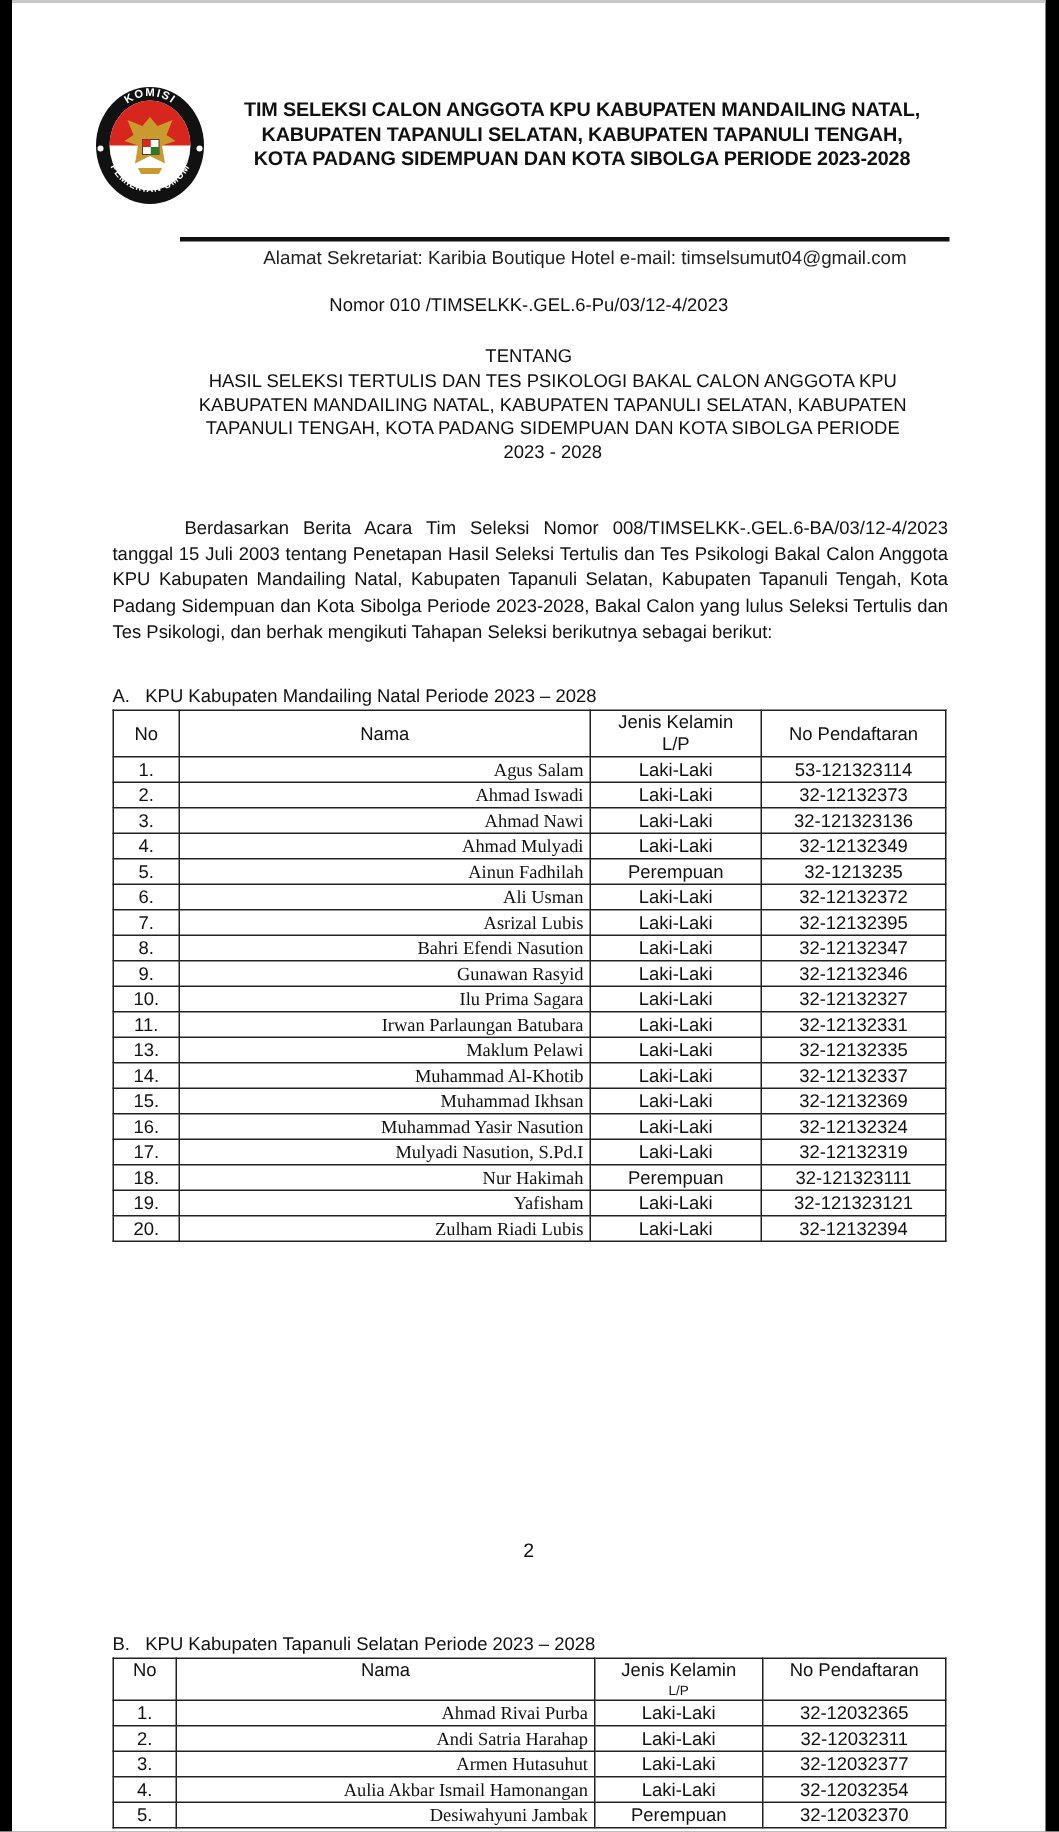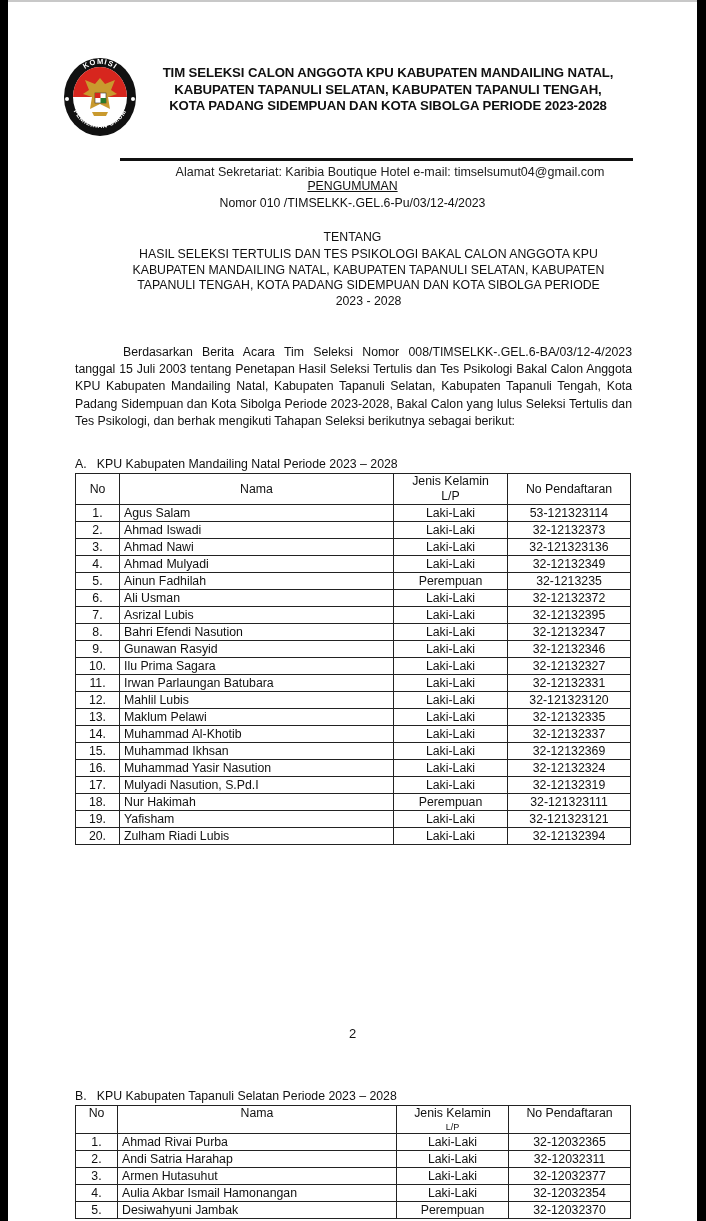--- a/index.html
+++ b/index.html
@@ -49,21 +49,21 @@
   table.list {
     position: absolute; border-collapse: collapse;
     font-size: 12.3px; table-layout: fixed; padding-left: 44px;
   }
   table.list th, table.list td {
     border: 1px solid #222; padding: 0 4px; height: 16px; line-height: 15px;
     font-weight: normal; white-space: nowrap; overflow: hidden;
   }
   table.list th { text-align: center; }
   td.no { text-align: center; }
-  td.nm { text-align: left; }
+  td.nm { text-align: right; font-family: Liberation Serif, serif; }
   td.jk, td.np { text-align: center; }
   table.list { border: 1.5px solid #222; }
 
   .tA { left: 67px; top: 471px; }
   .tA th { height: 31px; line-height: 14px; }
   .tB { left: 67px; top: 1103px; }
   .tB th { height: 32px; line-height: 14px; vertical-align: top; padding-top: 1px; }
   .tB .lp { font-size: 9px; display: block; line-height: 12px; }
 
   .pagenum { left: 0; width: 689px; top: 1024px; text-align: center; font-size: 13px; }
@@ -100,21 +100,20 @@
   </div>
 
   <div class="abs lh-title">
     <div>TIM SELEKSI CALON ANGGOTA KPU KABUPATEN MANDAILING NATAL,</div>
     <div>KABUPATEN TAPANULI SELATAN, KABUPATEN TAPANULI TENGAH,</div>
     <div>KOTA PADANG SIDEMPUAN DAN KOTA SIBOLGA PERIODE 2023-2028</div>
   </div>
   <div class="abs lh-addr">Alamat Sekretariat: Karibia Boutique Hotel  e-mail: timselsumut04@gmail.com</div>
   <div class="abs lh-rule"></div>
 
-  <div class="abs center pengumuman">PENGUMUMAN</div>
   <div class="abs center nomor">Nomor 010 /TIMSELKK-.GEL.6-Pu/03/12-4/2023</div>
   <div class="abs center tentang">TENTANG</div>
   <div class="abs center hasil">
     <div>HASIL SELEKSI TERTULIS DAN TES PSIKOLOGI BAKAL CALON ANGGOTA KPU</div>
     <div>KABUPATEN MANDAILING NATAL, KABUPATEN TAPANULI SELATAN, KABUPATEN</div>
     <div>TAPANULI TENGAH, KOTA PADANG SIDEMPUAN DAN KOTA SIBOLGA PERIODE</div>
     <div>2023 - 2028</div>
   </div>
 
   <div class="abs para">Berdasarkan Berita Acara Tim Seleksi Nomor 008/TIMSELKK-.GEL.6-BA/03/12-4/2023 tanggal 15 Juli 2003 tentang Penetapan Hasil Seleksi Tertulis dan Tes Psikologi Bakal Calon Anggota KPU Kabupaten Mandailing Natal, Kabupaten Tapanuli Selatan, Kabupaten Tapanuli Tengah, Kota Padang Sidempuan dan Kota Sibolga Periode 2023-2028, Bakal Calon yang lulus Seleksi Tertulis dan Tes Psikologi, dan berhak mengikuti Tahapan Seleksi berikutnya sebagai berikut:</div>
@@ -196,26 +195,20 @@
           <td class="jk">Laki-Laki</td>
           <td class="np">32-12132327</td>
         </tr>
         <tr>
           <td class="no">11.</td>
           <td class="nm">Irwan Parlaungan Batubara</td>
           <td class="jk">Laki-Laki</td>
           <td class="np">32-12132331</td>
         </tr>
         <tr>
-          <td class="no">12.</td>
-          <td class="nm">Mahlil Lubis</td>
-          <td class="jk">Laki-Laki</td>
-          <td class="np">32-121323120</td>
-        </tr>
-        <tr>
           <td class="no">13.</td>
           <td class="nm">Maklum Pelawi</td>
           <td class="jk">Laki-Laki</td>
           <td class="np">32-12132335</td>
         </tr>
         <tr>
           <td class="no">14.</td>
           <td class="nm">Muhammad Al-Khotib</td>
           <td class="jk">Laki-Laki</td>
           <td class="np">32-12132337</td>

